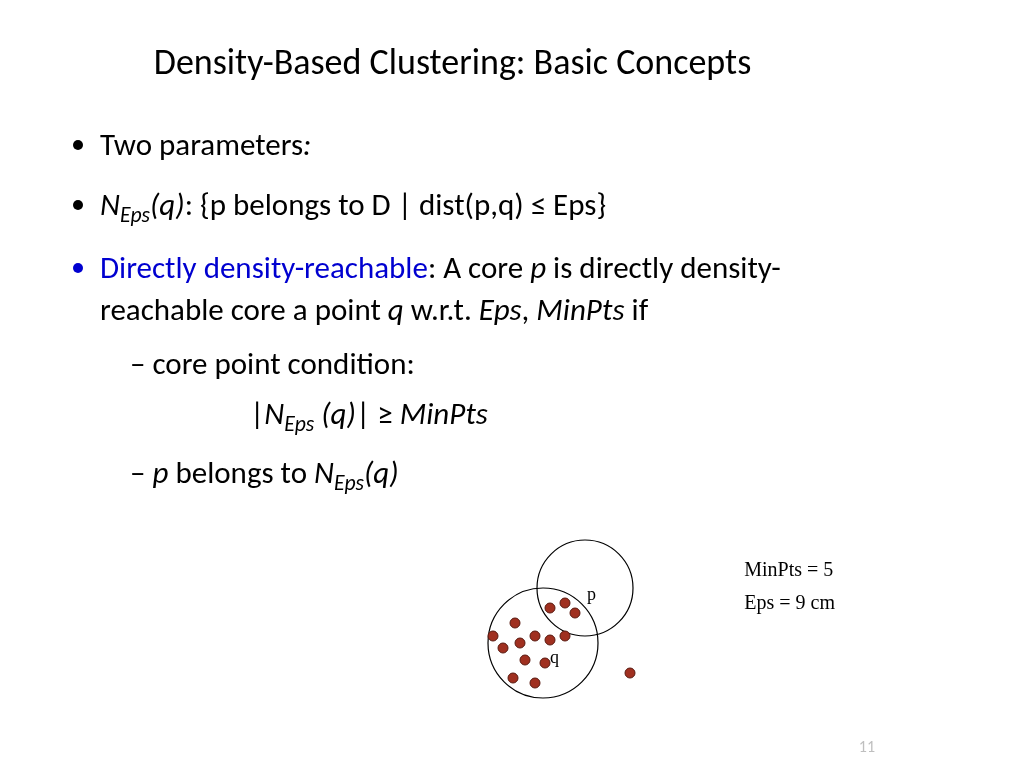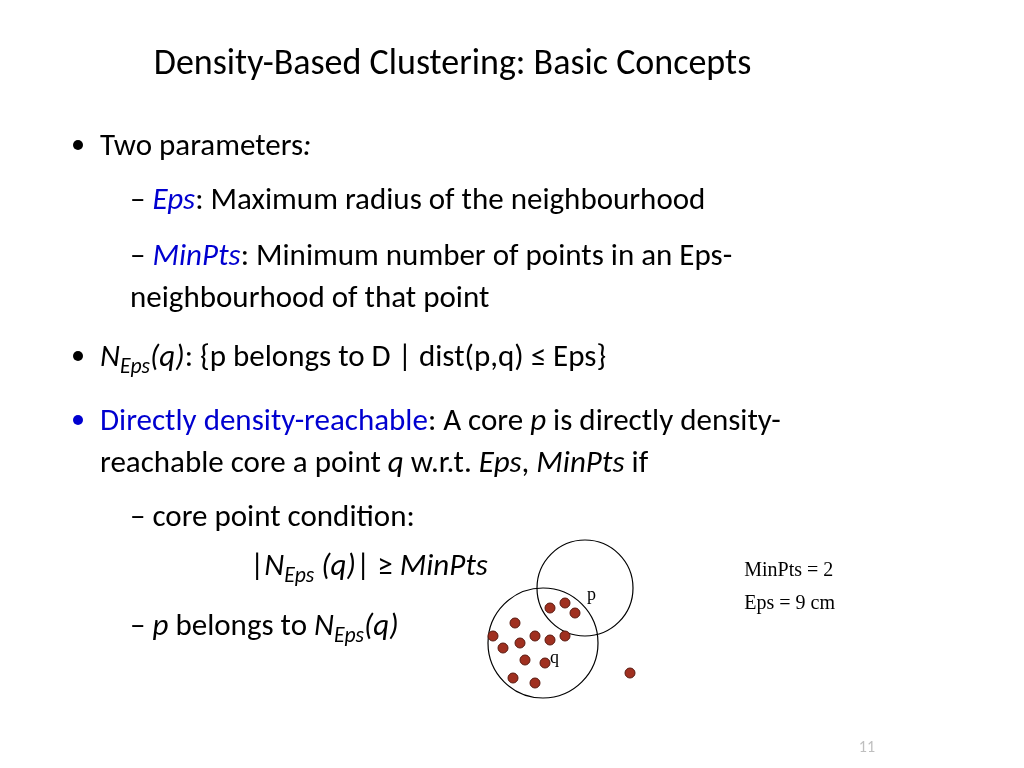--- a/index.html
+++ b/index.html
@@ -29,28 +29,20 @@
 </head>
 <body>
 
 <div class="slide">
   <h1 class="title">Density-Based Clustering: Basic Concepts</h1>
 
   <div class="content">
     <ul class="level1">
       <li>
         <span>Two parameters</span><span class="em">:</span>
-        <ul class="level2">
-          <li>
-            <span class="blue em">Eps</span><span>: Maximum radius of the neighbourhood</span>
-          </li>
-          <li>
-            <span class="blue em">MinPts</span><span>: Minimum number of points in an Eps-neighbourhood of that point</span>
-          </li>
-        </ul>
       </li>
 
       <li>
         <span class="em">N</span><span class="sub">Eps</span><span class="em">(q)</span><span>: {p belongs to D | dist(p,q) ≤ Eps}</span>
       </li>
 
       <li class="blue-bullet">
         <span class="blue">Directly density-reachable</span><span>: A core </span><span class="em">p</span><span> is directly density-reachable core a point </span><span class="em">q</span><span> w.r.t. </span><span class="em">Eps</span><span>, </span><span class="em">MinPts</span><span> if</span>
         <ul class="level2">
           <li>
@@ -83,19 +75,19 @@
       <circle class="dot" cx="130" cy="108" r="5"></circle>
       <circle class="dot" cx="90" cy="132" r="5"></circle>
       <circle class="dot" cx="110" cy="135" r="5"></circle>
       <circle class="dot" cx="78" cy="150" r="5"></circle>
       <circle class="dot" cx="100" cy="155" r="5"></circle>
       <circle class="dot" cx="195" cy="145" r="5"></circle>
       <text class="svg-label" x="152" y="72">p</text>
       <text class="svg-label" x="115" y="135">q</text>
     </svg>
     <div class="side-labels">
-      <div>MinPts = 2</div>
+      <div>MinPts = 5</div>
       <div>Eps = 9 cm</div>
     </div>
   </div>
 
   <div class="page-num">11</div>
 </div>
 
 </body></html>

